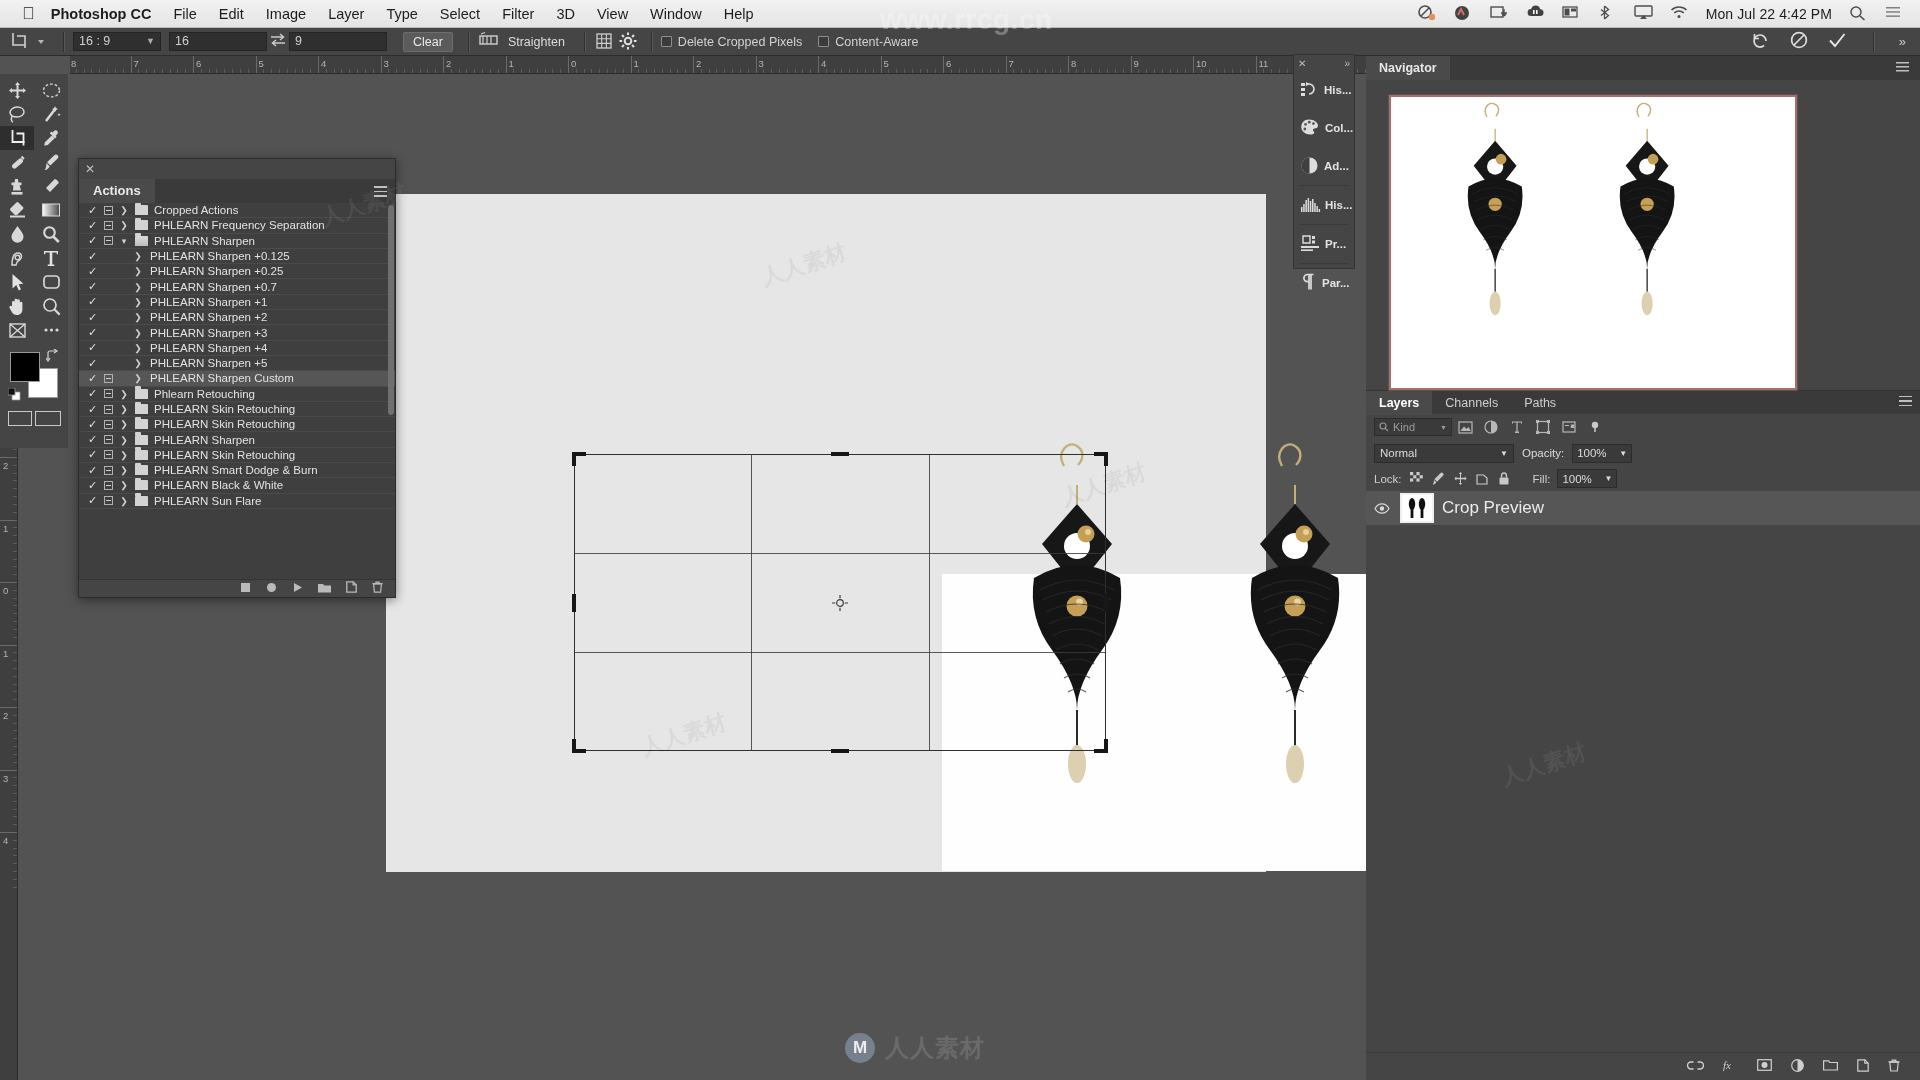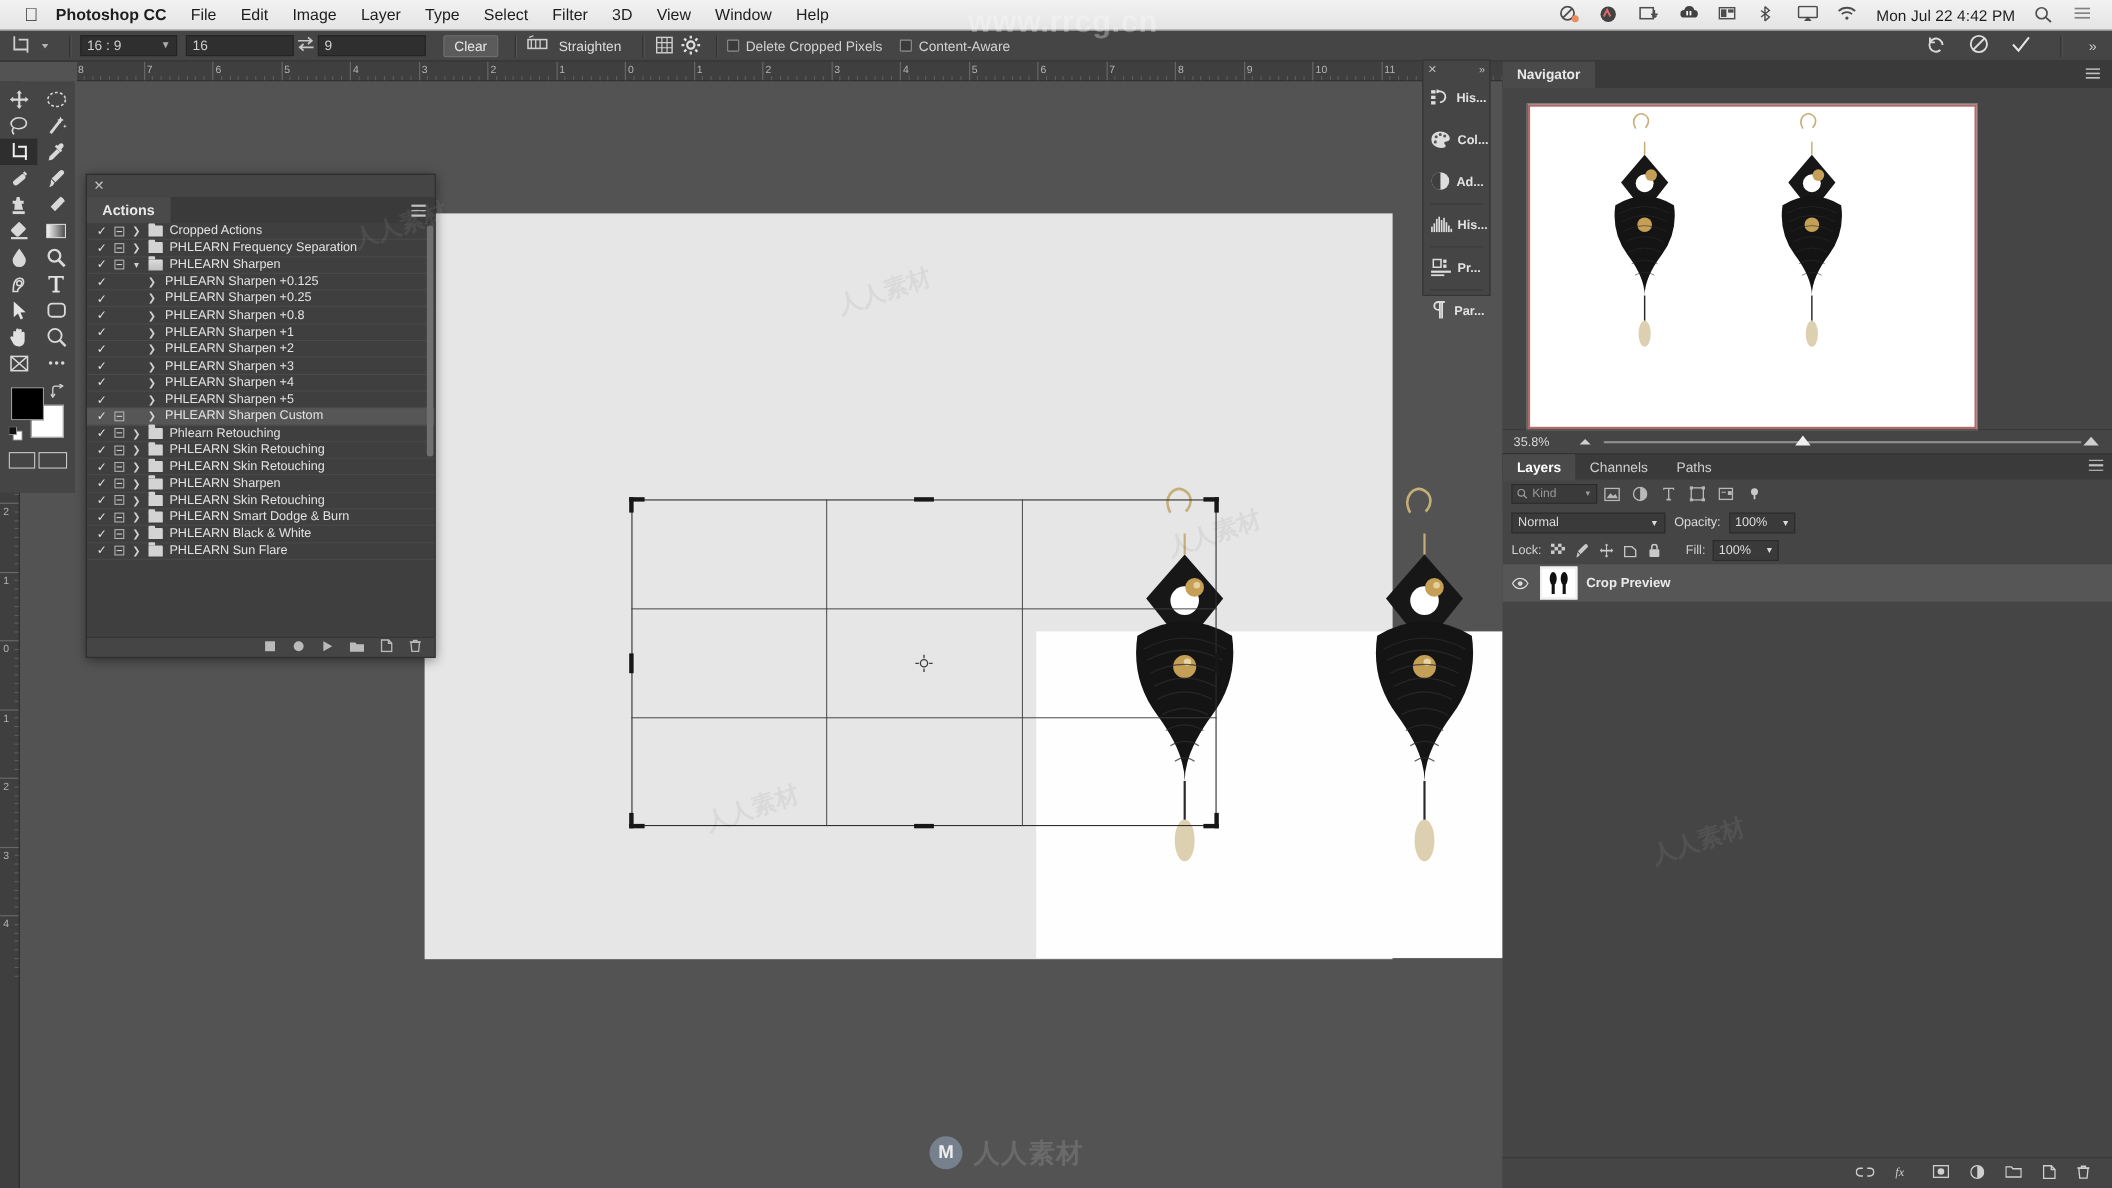--- a/index.html
+++ b/index.html
@@ -195,21 +195,21 @@
   .fic { width:26px; height:20px; display:flex; align-items:center; justify-content:center; }
   .blendrow { height:26px; display:flex; align-items:center; gap:8px; padding:0 8px; }
   .blendsel { width:140px;height:19px;background:#3a3a3a;border:1px solid #2c2c2c; display:flex;align-items:center;justify-content:space-between; padding:0 5px; font-size:11.5px; color:#dcdcdc;}
   .opacity-lab { font-size:11.5px; color:#dcdcdc; }
   .numsel { width:60px;height:19px;background:#3a3a3a;border:1px solid #2c2c2c; display:flex;align-items:center;justify-content:space-between;padding:0 4px;font-size:11.5px;color:#dcdcdc;}
   .lockrow { height:25px; display:flex; align-items:center; gap:7px; padding:0 8px; font-size:11.5px; color:#cfcfcf; }
   .lockrow .li { width:15px;height:15px; display:flex; align-items:center; justify-content:center; }
   .layer-row { height:34px; display:flex; align-items:center; background:#565656; padding-left:6px; gap:8px; }
   .eye { width:20px; display:flex; justify-content:center; }
   .lthumb { width:34px;height:30px; background:#fff; border:2px solid #f0f0f0; position:relative; overflow:hidden; }
-  .lname { font-size:12px; color:#eaeaea;font-weight:bold; }
+  .lname { font-size:17px; color:#eaeaea; }
   .layers-foot { position:absolute; left:0; bottom:0; width:554px; height:28px; background:#454545; display:flex; align-items:center; justify-content:flex-end; gap:19px; padding-right:20px; border-top:1px solid #3a3a3a; }
 
   
   .wm { position:absolute; pointer-events:none; color:rgba(255,255,255,.07); font-size:22px; font-weight:bold; z-index:30; }
   .wm.dark { color:rgba(0,0,0,.055); }
   .bot-logo {
     position:absolute; left:845px; bottom:16px; display:flex; align-items:center; gap:10px;
     z-index:30; opacity:.9;
   }
   .bot-logo .circ { width:30px;height:30px;border-radius:50%;background:#7b8794; display:flex;align-items:center;justify-content:center;color:#fff;font-weight:bold;font-size:17px; }
@@ -1003,21 +1003,21 @@
           <span class="a-box"></span>
           <span style="width: 14px;"></span>
           <span class="a-arrow">❯</span>
           <span class="a-label">PHLEARN Sharpen +0.25</span>
         </div>
         <div class="arow">
           <span class="a-check">✓</span>
           <span class="a-box"></span>
           <span style="width: 14px;"></span>
           <span class="a-arrow">❯</span>
-          <span class="a-label">PHLEARN Sharpen +0.8</span>
+          <span class="a-label">PHLEARN Sharpen +0.7</span>
         </div>
         <div class="arow">
           <span class="a-check">✓</span>
           <span class="a-box"></span>
           <span style="width: 14px;"></span>
           <span class="a-arrow">❯</span>
           <span class="a-label">PHLEARN Sharpen +1</span>
         </div>
         <div class="arow">
           <span class="a-check">✓</span>
@@ -1297,29 +1297,20 @@
                 <path d="M-5 166 q16 -9 32 0"></path>
               <path d="M-1 180 q12 -7 24 0"></path>
             </g>
             <path d="M11 205 L11 236" stroke="#2a2a2a" stroke-width="1.8"></path>
             <ellipse cx="11" cy="252" rx="7.5" ry="16" fill="#ddd0b0"></ellipse>
           </g>
         </svg>
         <div class="nav-redbox"></div>
       </div>
     </div>
-    <div class="nav-zoomrow">
-      <span class="zoomval">35.8%</span>
-      <span class="zslider">
-        <span class="small-m"></span>
-        <span class="track"></span>
-        <span class="knob"></span>
-        <span class="big-m"></span>
-      </span>
-    </div>
 
     <div class="layers-tabrow">
       <span class="tab active">Layers</span>
       <span class="tab">Channels</span>
       <span class="tab">Paths</span>
       <span class="menu">
           <i></i>
           <i></i>
           <i></i>
         </span>

